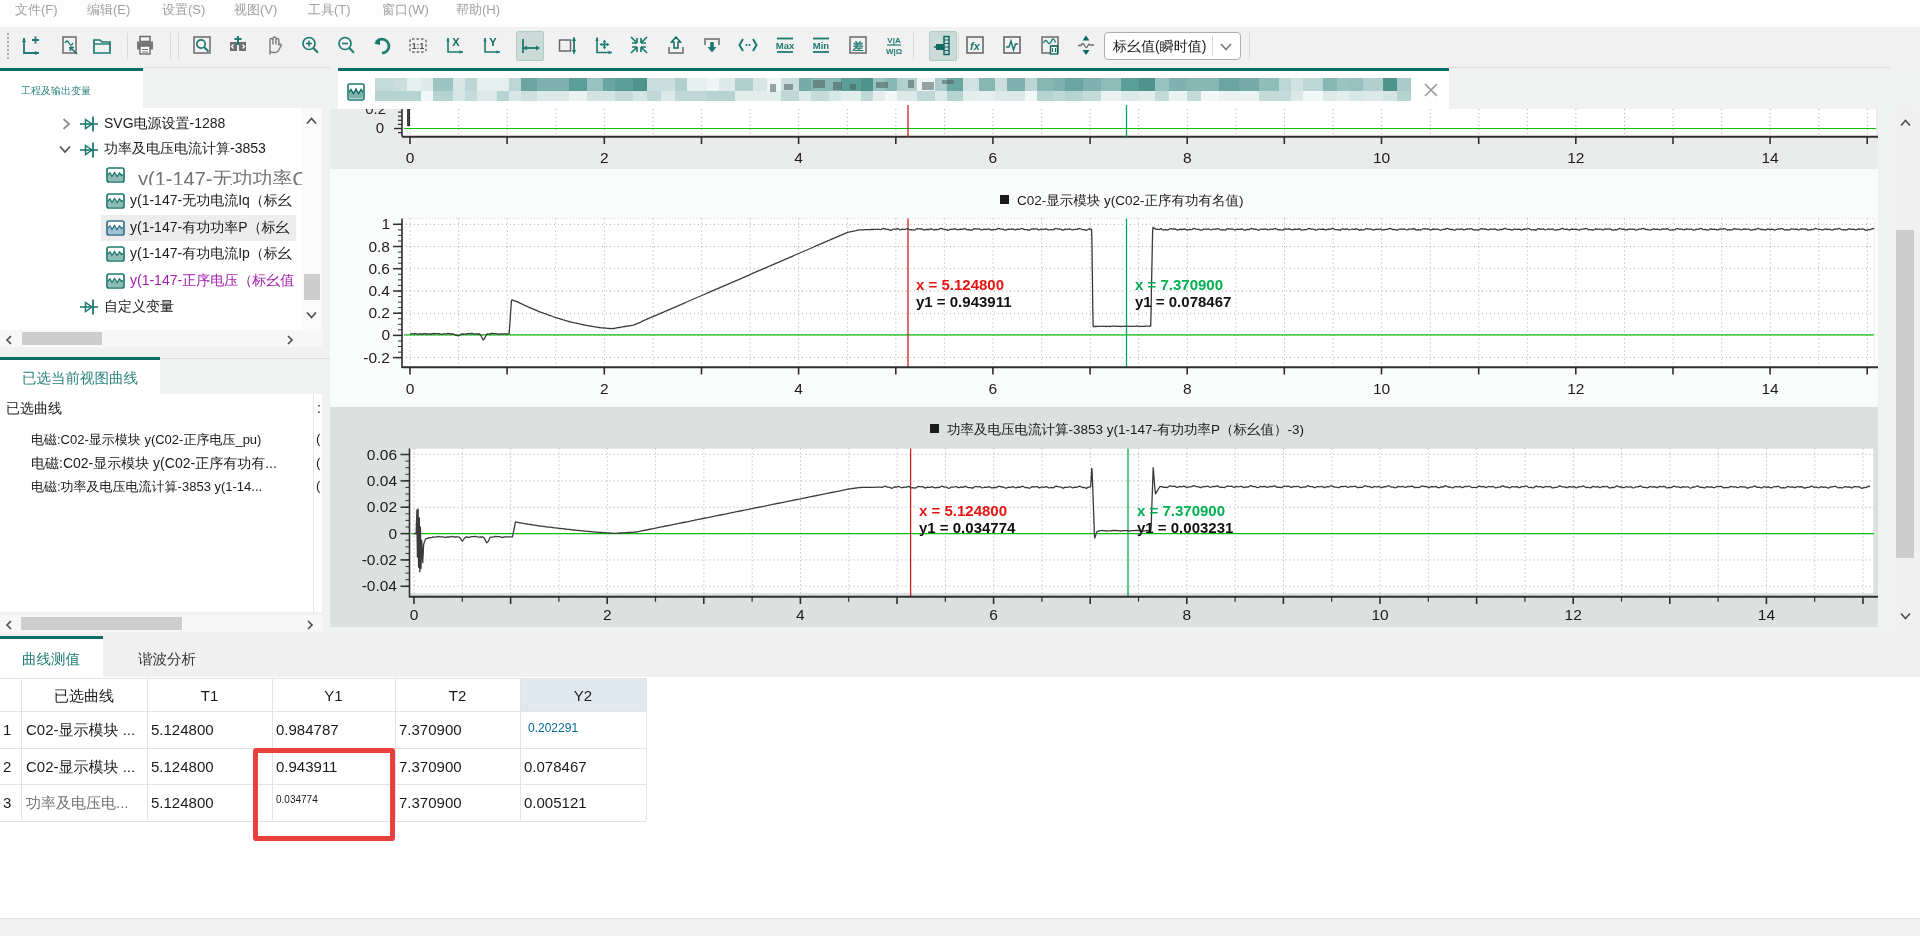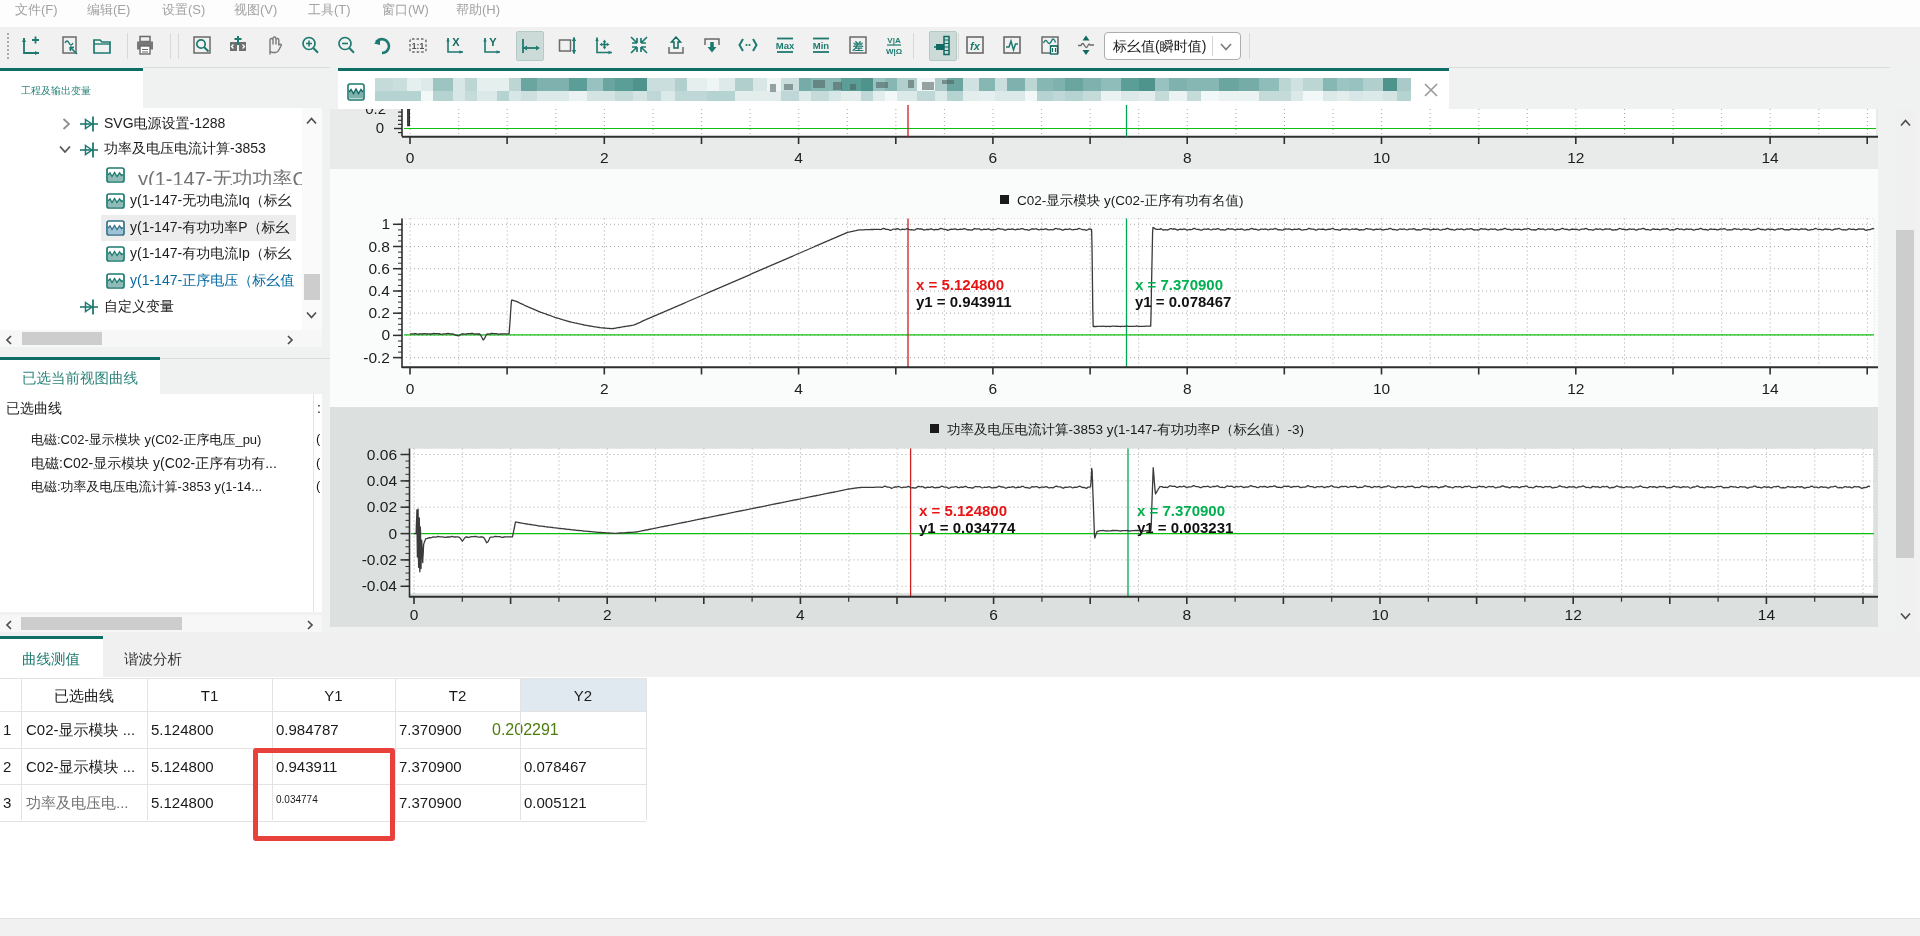--- a/index.html
+++ b/index.html
@@ -259,21 +259,21 @@
 <rect x="1" y="1" width="17" height="14" rx="2" fill="#ffffff" stroke="#1d7a70" stroke-width="1.7"></rect>
 <path d="M2,8 L4,5.8 L6,9.5 L8.5,5.5 L11,9.5 L13.5,5.8 L15.5,8.5 L17,7.5 L17,14 L2,14 Z" fill="#8fbcb6"></path>
 <path d="M2,8 L4,5.8 L6,9.5 L8.5,5.5 L11,9.5 L13.5,5.8 L15.5,8.5 L17,7.5" fill="none" stroke="#1d7a70" stroke-width="1.3"></path>
 </svg>
 <div class="abs" style="left:130px;top:245px;width:166px;height:19px;font-size:14px;color:#1c1c1c;white-space:nowrap;overflow:hidden">y(1-147-有功电流Ip（标幺</div>
 <svg class="abs" style="left:106px;top:273px" width="19" height="16" viewBox="0 0 19 16">
 <rect x="1" y="1" width="17" height="14" rx="2" fill="#ffffff" stroke="#1d7a70" stroke-width="1.7"></rect>
 <path d="M2,8 L4,5.8 L6,9.5 L8.5,5.5 L11,9.5 L13.5,5.8 L15.5,8.5 L17,7.5 L17,14 L2,14 Z" fill="#8fbcb6"></path>
 <path d="M2,8 L4,5.8 L6,9.5 L8.5,5.5 L11,9.5 L13.5,5.8 L15.5,8.5 L17,7.5" fill="none" stroke="#1d7a70" stroke-width="1.3"></path>
 </svg>
-<div class="abs" style="left:130px;top:272px;width:166px;height:19px;font-size:14px;color:#0369a1;white-space:nowrap;overflow:hidden">y(1-147-正序电压（标幺值</div>
+<div class="abs" style="left:130px;top:272px;width:166px;height:19px;font-size:14px;color:#a21caf;white-space:nowrap;overflow:hidden">y(1-147-正序电压（标幺值</div>
 <svg class="abs" style="left:80px;top:298px" width="20" height="18" viewBox="0 0 20 18">
 <line x1="0" y1="9" x2="18" y2="9" stroke="#1d7a70" stroke-width="1.6"></line>
 <path d="M5.5,4.5 L12,9 L5.5,13.5 Z" fill="none" stroke="#1d7a70" stroke-width="1.5"></path>
 <line x1="13" y1="1.5" x2="13" y2="16.5" stroke="#1d7a70" stroke-width="1.8"></line>
 </svg>
 <div class="abs" style="left:104px;top:298px;width:192px;height:19px;font-size:14px;color:#1c1c1c;white-space:nowrap;overflow:hidden">自定义变量</div>
 
 <div class="abs" style="left:302px;top:108px;width:20px;height:222px;background:#fafafa"></div>
 <div class="abs" style="left:304px;top:274px;width:16px;height:26px;background:#cdcdcd"></div>
 <svg class="abs" style="left:305px;top:117px" width="13" height="8" viewBox="0 0 13 8">
@@ -794,35 +794,35 @@
     <path d="M2,6.5 L6.5,1.5 L11,6.5" fill="none" stroke="#4e4e4e" stroke-width="1.7"></path>
   </svg>
 <svg class="abs" style="left:1899px;top:612px" width="13" height="8" viewBox="0 0 13 8">
     <path d="M2,1.5 L6.5,6.5 L11,1.5" fill="none" stroke="#4e4e4e" stroke-width="1.7"></path>
   </svg>
 
 <div class="abs" style="left:0;top:632px;width:1920px;height:45px;background:#f0f0f0"></div>
 <div class="abs" style="left:0;top:636px;width:103px;height:3.2px;background:#0e6e66"></div>
 <div class="abs" style="left:0;top:639px;width:103px;height:38px;background:#ffffff"></div>
 <div class="abs" style="left:22px;top:650px;font-size:14.5px;color:#1d7a70">曲线测值</div>
-<div class="abs" style="left:124px;top:650px;font-size:14.5px;color:#333">谐波分析</div>
+<div class="abs" style="left:138px;top:650px;font-size:14.5px;color:#333">谐波分析</div>
 
 <div class="abs" style="left:0;top:677px;width:1920px;height:241px;background:#ffffff"></div>
 <div class="abs" style="left:520px;top:678px;width:126px;height:33px;background:#dfe9ef"></div>
 <div class="abs" style="left:21px;top:687px;width:126px;text-align:center;font-size:15px;color:#1a1a1a">已选曲线</div>
 <div class="abs" style="left:147px;top:687px;width:125px;text-align:center;font-size:15px;color:#1a1a1a">T1</div>
 <div class="abs" style="left:272px;top:687px;width:123px;text-align:center;font-size:15px;color:#1a1a1a">Y1</div>
 <div class="abs" style="left:395px;top:687px;width:125px;text-align:center;font-size:15px;color:#1a1a1a">T2</div>
 <div class="abs" style="left:520px;top:687px;width:126px;text-align:center;font-size:15px;color:#1a1a1a">Y2</div>
 <div class="abs" style="left:3px;top:721px;font-size:15px;color:#1a1a1a">1</div>
 <div class="abs" style="left:26px;top:721px;font-size:15px;color:#1a1a1a">C02-显示模块 ...</div>
 <div class="abs" style="left:151px;top:721px;font-size:15px;color:#1a1a1a">5.124800</div>
 <div class="abs" style="left:276px;top:721px;font-size:15px;color:#1a1a1a">0.984787</div>
 <div class="abs" style="left:399px;top:721px;font-size:15px;color:#1a1a1a">7.370900</div>
-<div class="abs" style="left:492px;top:721px;font-size:16px;color:#4d7c0f">0.202291</div>
+<div class="abs" style="left:528px;top:721px;font-size:12px;color:#0369a1">0.202291</div>
 <div class="abs" style="left:3px;top:757.5px;font-size:15px;color:#1a1a1a">2</div>
 <div class="abs" style="left:26px;top:757.5px;font-size:15px;color:#1a1a1a">C02-显示模块 ...</div>
 <div class="abs" style="left:151px;top:757.5px;font-size:15px;color:#1a1a1a">5.124800</div>
 <div class="abs" style="left:276px;top:757.5px;font-size:15px;color:#1a1a1a">0.943911</div>
 <div class="abs" style="left:399px;top:757.5px;font-size:15px;color:#1a1a1a">7.370900</div>
 <div class="abs" style="left:524px;top:757.5px;font-size:15px;color:#1a1a1a">0.078467</div>
 <div class="abs" style="left:3px;top:794px;font-size:15px;color:#1a1a1a">3</div>
 <div class="abs" style="left:26px;top:794px;font-size:15px;color:#737373">功率及电压电...</div>
 <div class="abs" style="left:151px;top:794px;font-size:15px;color:#1a1a1a">5.124800</div>
 <div class="abs" style="left:276px;top:794px;font-size:10px;color:#1a1a1a">0.034774</div>

